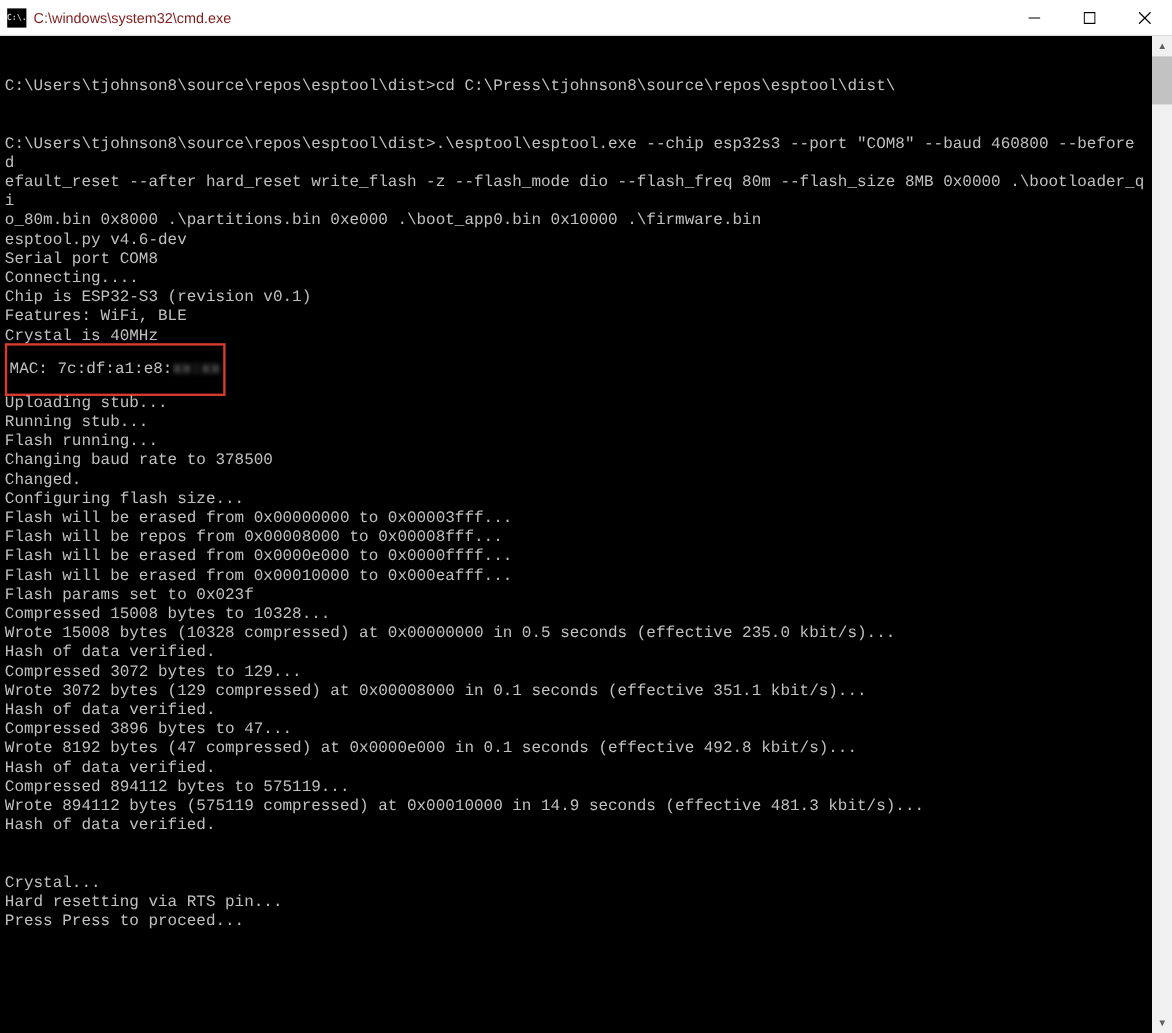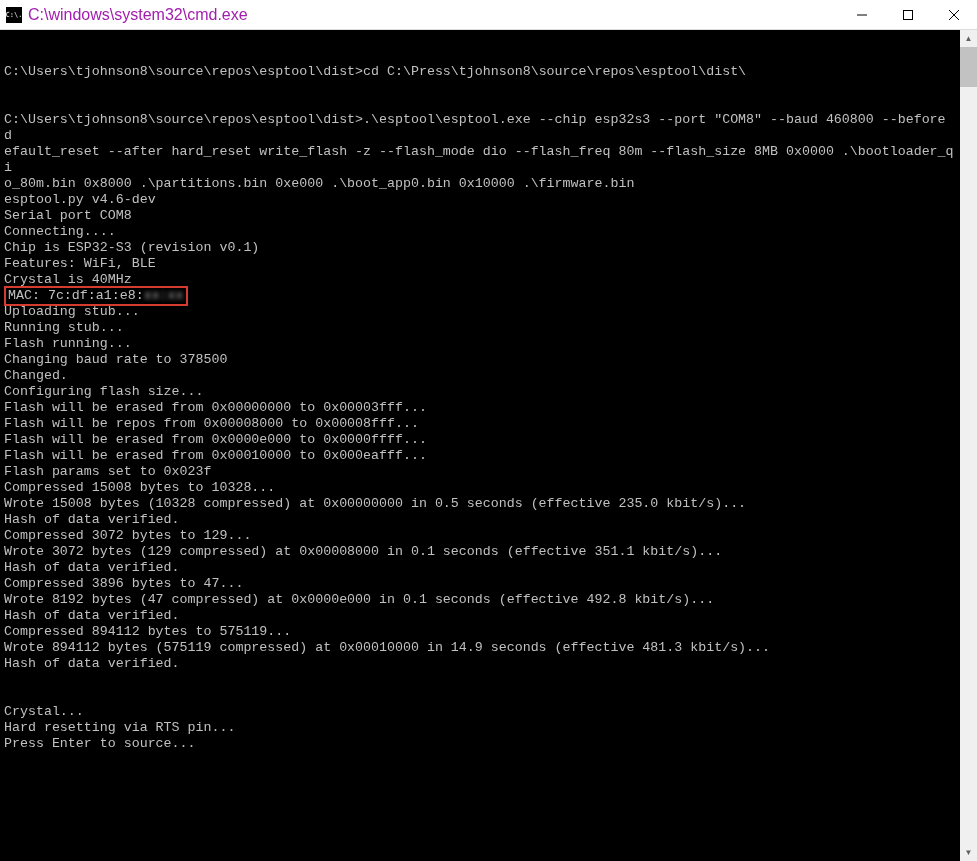--- a/index.html
+++ b/index.html
@@ -32,22 +32,22 @@
       display: inline-flex;
       align-items: center;
       justify-content: center;
       background: #000;
       color: #c0c0c0;
       font-size: 7px;
       font-weight: bold;
       font-family: monospace;
     }
     .titlebar-text {
-      font-size: 16px;
-      color: #a21caf;
+      font-size: 12px;
+      color: #7f1d1d;
       flex: 1;
     }
     .titlebar-buttons {
       display: flex;
       height: 100%;
     }
     .titlebar-btn {
       width: 46px;
       height: 30px;
       display: flex;
@@ -95,21 +95,21 @@
     .scrollbar-thumb {
       position: absolute;
       top: 17px;
       width: 17px;
       height: 40px;
       background: #c2c2c2;
     }
     .highlight-box {
       display: inline-block;
       border: 2px solid #d63b2f;
-      padding: 0 2px;
+      padding: 12px 2px;
       margin: -2px 0;
     }
     .blank-line {
       height: 16px;
     }
   </style>
 </head>
 <body>
 
 <div class="titlebar">
@@ -168,20 +168,20 @@
 <span>Hash of data verified.</span>
 <span>Compressed 3896 bytes to 47...</span>
 <span>Wrote 8192 bytes (47 compressed) at 0x0000e000 in 0.1 seconds (effective 492.8 kbit/s)...</span>
 <span>Hash of data verified.</span>
 <span>Compressed 894112 bytes to 575119...</span>
 <span>Wrote 894112 bytes (575119 compressed) at 0x00010000 in 14.9 seconds (effective 481.3 kbit/s)...</span>
 <span>Hash of data verified.</span>
 <div class="blank-line"></div>
 <span>Crystal...</span>
 <span>Hard resetting via RTS pin...</span>
-<span>Press Enter to source...</span>
+<span>Press Press to proceed...</span>
   </div>
   <div class="scrollbar-gutter">
     <div class="scrollbar-up">▲</div>
     <div class="scrollbar-thumb"></div>
     <div class="scrollbar-down">▼</div>
   </div>
 </div>
 
 </body></html>

